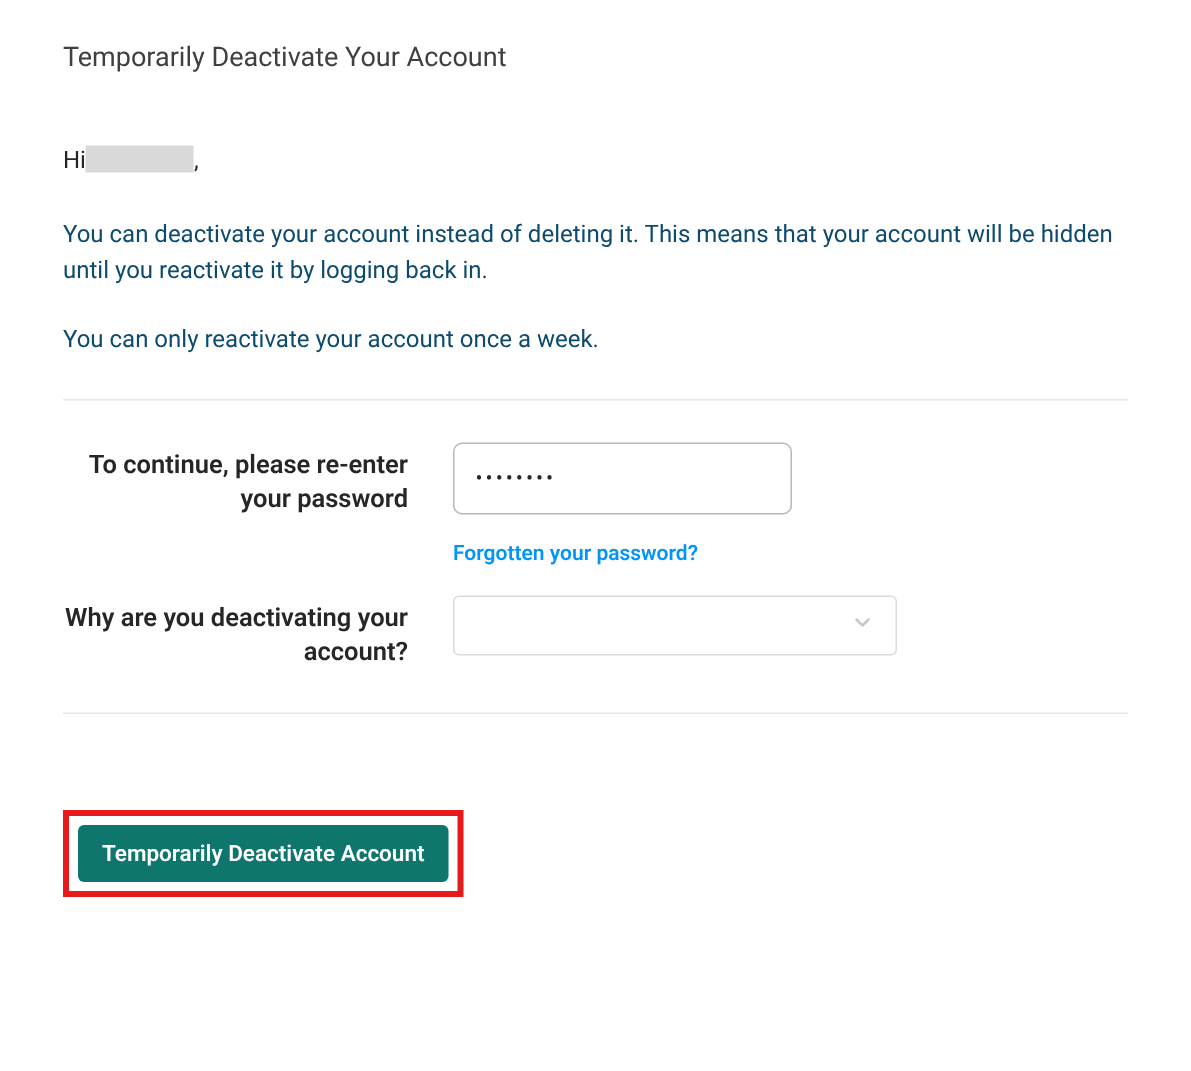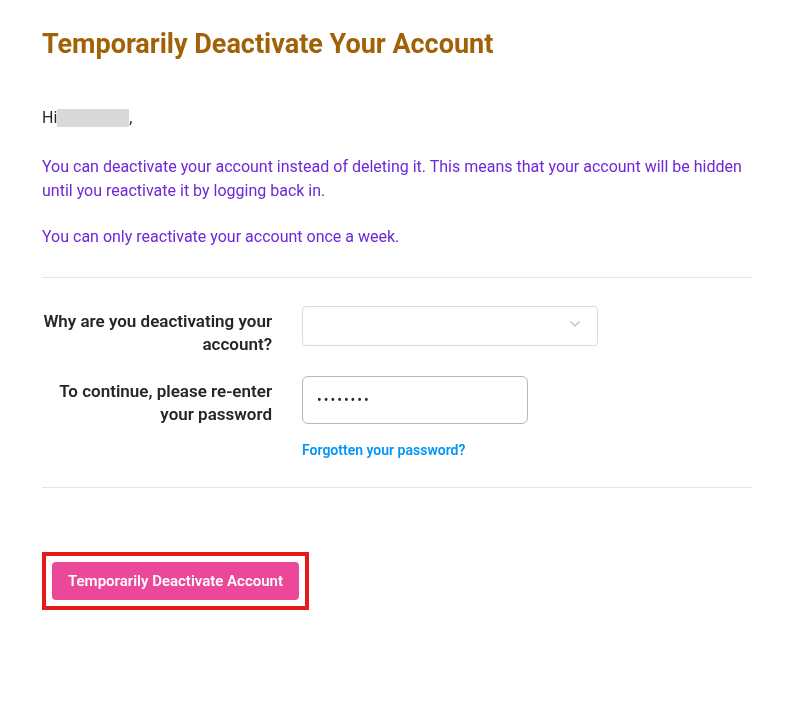--- a/index.html
+++ b/index.html
@@ -9,43 +9,43 @@
     }
     body {
       font-family: -apple-system, BlinkMacSystemFont, "Segoe UI", Roboto, Helvetica, Arial, sans-serif;
       background: #ffffff;
       width: 794px;
       height: 714px;
       padding: 28px 42px 30px 42px;
       color: #262626;
     }
     .page-title {
-      font-size: 27px;
-      font-weight: 700;
+      font-size: 18px;
+      font-weight: 400;
       margin-bottom: 48px;
-      color: #a16207;
+      color: #404040;
     }
     .greeting {
       font-size: 16px;
       color: #262626;
       margin-bottom: 28px;
       display: flex;
-      align-items: flex-end;
+      align-items: flex-start;
     }
     .greeting-redacted {
       display: inline-block;
       width: 72px;
       height: 18px;
       background: #d9d9d9;
       vertical-align: middle;
     }
     .body-text {
       font-size: 16px;
       line-height: 1.5;
-      color: #6d28d9;
+      color: #0c4a6e;
       margin-bottom: 22px;
     }
     .divider {
       border: none;
       border-top: 1px solid #e6e6e6;
       margin: 28px 0 0 0;
     }
     .form-block {
       padding-top: 28px;
     }
@@ -111,21 +111,21 @@
       padding-top: 34px;
     }
     .annotation-box {
       display: inline-block;
       border: 4px solid #e61a1a;
       padding: 6px;
       margin-top: 30px;
     }
     .deactivate-button {
       display: inline-block;
-      background: #ec4899;
+      background: #0f766e;
       color: #ffffff;
       font-size: 15px;
       font-weight: 600;
       padding: 10px 16px;
       border: none;
       border-radius: 4px;
       cursor: pointer;
       font-family: inherit;
     }
   </style>
@@ -142,39 +142,39 @@
 
 <p class="body-text">You can deactivate your account instead of deleting it. This means that your account will be hidden until you reactivate it by logging back in.</p>
 
 <p class="body-text">You can only reactivate your account once a week.</p>
 
 <hr class="divider">
 
 <div class="form-block">
 
   <div class="form-row">
+    <div class="form-label">To continue, please re-enter your password</div>
+    <div class="form-control-wrap">
+      <input type="password" class="password-input" value="••••••••" style="">
+      <br>
+      <a class="forgot-link">Forgotten your password?</a>
+    </div>
+  </div>
+
+  <div class="form-row">
     <div class="form-label">Why are you deactivating your account?</div>
     <div class="form-control-wrap">
       <div class="select-control">
         <span></span>
         <span class="select-chevron">
           <svg width="16" height="16" viewBox="0 0 24 24" fill="none" stroke="currentColor" stroke-width="2.5" stroke-linecap="round" stroke-linejoin="round">
               <polyline points="6 9 12 15 18 9"></polyline>
             </svg>
         </span>
       </div>
-    </div>
-  </div>
-
-  <div class="form-row">
-    <div class="form-label">To continue, please re-enter your password</div>
-    <div class="form-control-wrap">
-      <input type="password" class="password-input" value="••••••••" style="">
-      <br>
-      <a class="forgot-link">Forgotten your password?</a>
     </div>
   </div>
 
 </div>
 
 <hr class="divider">
 
 <div class="bottom-block">
 
   <div class="annotation-box">

